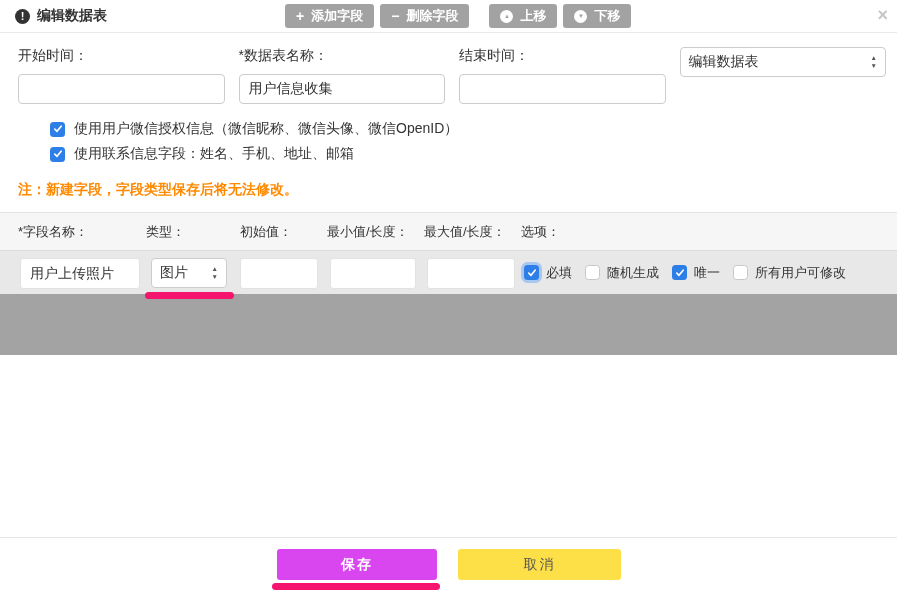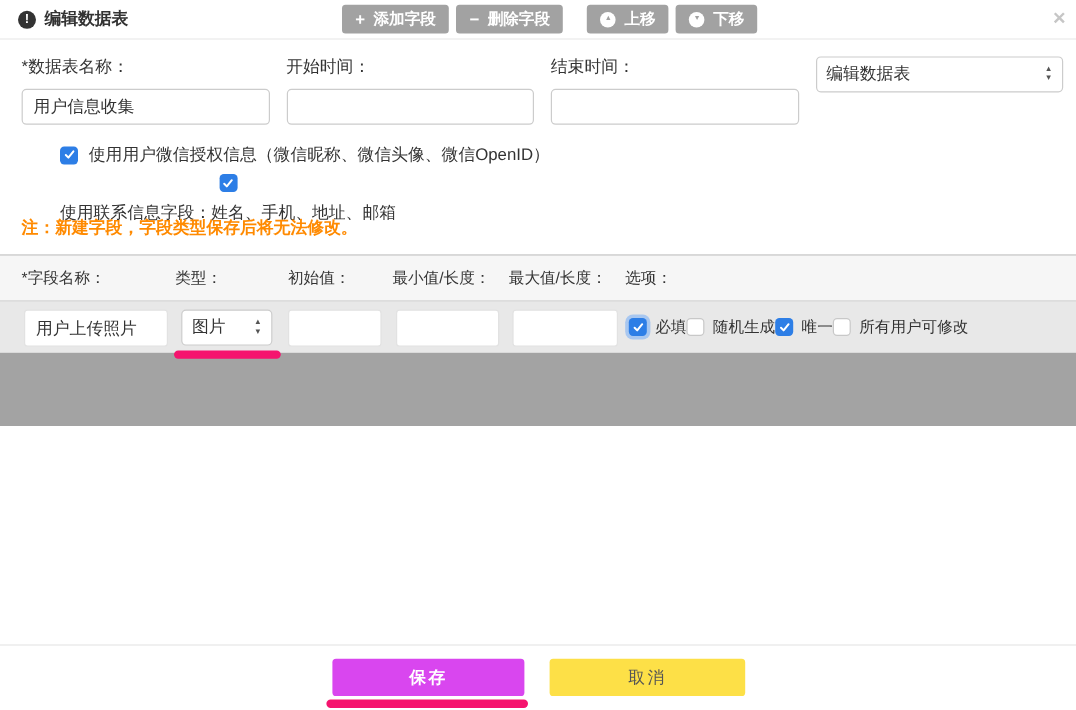--- a/index.html
+++ b/index.html
@@ -38,21 +38,21 @@
   .fcell input { width:100%; height:30px; border:1px solid #ccc; border-radius:4px;
                  padding:0 9px; font-size:14px; color:#333; font-family:inherit; background:#fff; }
   .select { height:30px; border:1px solid #ccc; border-radius:4px; background:#fff;
             display:flex; align-items:center; justify-content:space-between;
             padding:0 8px; cursor:pointer; }
   .stepper { display:inline-flex; flex-direction:column; gap:1px; }
   .stepper i { font-style:normal; color:#555; font-size:6.5px; line-height:1; }
 
   .chk-line { position:absolute; left:18px; display:flex; align-items:center; gap:9px;padding-left:32px; }
   .chk-line.l1 { top:120px; }
-  .chk-line.l2 { top:145px;flex-direction:column; }
+  .chk-line.l2 { top:145px; }
   .checkbox { width:15px; height:15px; border-radius:3.5px; flex:0 0 auto;
               display:flex; align-items:center; justify-content:center; cursor:pointer; }
   .checkbox.checked { background:#2d7ee6; }
   .checkbox.unchecked { background:#fff; border:1px solid #c8c8c8; }
   .checkbox.focus-ring { box-shadow:0 0 0 3px rgba(90,160,250,.45); }
   .chk-label { font-size:14px; color:#333; }
 
   .note { position:absolute; left:18px; top:181px; color:#ff8a00; font-weight:bold; font-size:14px; }
 
   
@@ -64,21 +64,21 @@
   .trow { position:relative; height:43px; background:#e8e8e8; }
   .trow input { position:absolute; top:7px; height:31px; border:1px solid #e2e2e2;
                 border-radius:3px; background:#fff; padding:0 9px; font-size:14px;
                 color:#333; font-family:inherit; }
   .r-name { left:20px; width:120px; }
   .r-init { left:240px; width:78px; }
   .r-min  { left:330px; width:86px; }
   .r-max  { left:427px; width:88px; }
   .r-type { position:absolute; left:151px; top:7px; width:76px; }
   .r-opts { position:absolute; left:524px; top:0; height:43px;
-            display:flex; align-items:center; }
+            display:flex; align-items:center; gap:13px; }
   .opt { display:flex; align-items:center; gap:7px; }
   .opt-label { font-size:13px; color:#333; }
 
   
   .pink { position:absolute; background:#f5146e; border-radius:3.5px; height:7px; z-index:5; }
   .pink.type-u { left:145px; top:292px; width:89px; }
   .pink.save-u { left:272px; top:583px; width:168px; }
 
   
   .footer-sep { position:absolute; top:537px; left:0; width:897px; border-top:1px solid #e6e6e6; }
@@ -119,26 +119,26 @@
             <i>▼</i>
           </span>
         <span>下移</span>
       </button>
     </div>
     <span class="close">×</span>
   </div>
 
   <div class="form-grid">
     <div class="fcell">
+      <label>开始时间：</label>
+      <input value="" style="">
+    </div>
+    <div class="fcell">
       <label>*数据表名称：</label>
       <input value="用户信息收集" style="">
-    </div>
-    <div class="fcell">
-      <label>开始时间：</label>
-      <input value="" style="">
     </div>
     <div class="fcell">
       <label>结束时间：</label>
       <input value="" style="">
     </div>
     <div class="fcell">
       <div class="select">
         <span>编辑数据表</span>
         <span class="stepper">
             <i>▲</i>

